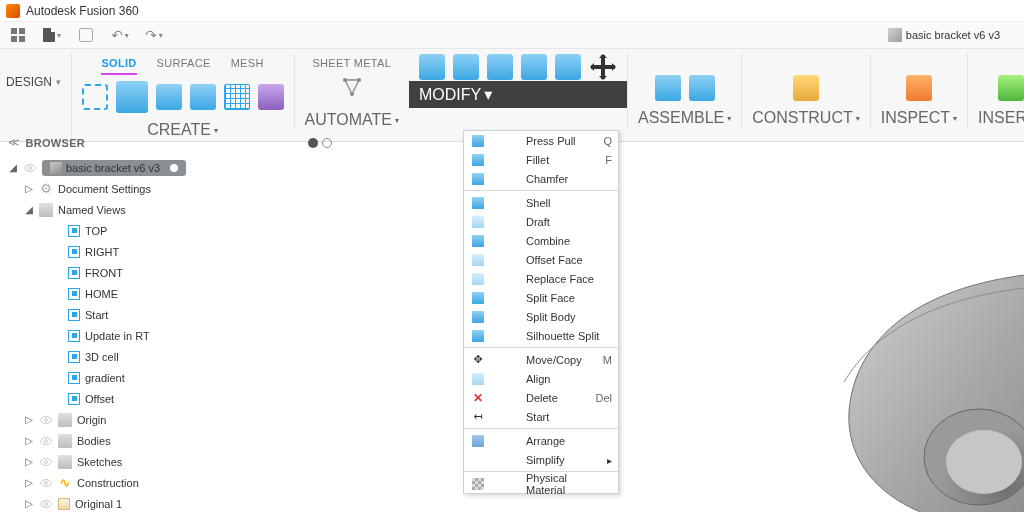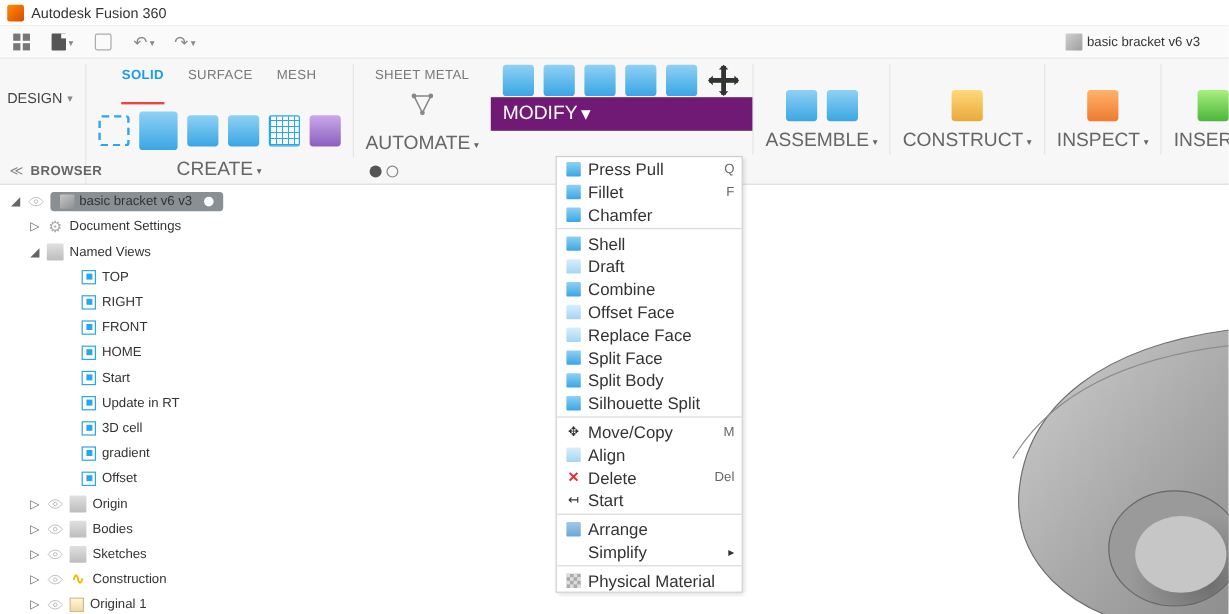--- a/index.html
+++ b/index.html
@@ -25,21 +25,21 @@
 
   .ribbon{background:#f7f7f7;border-top:1px solid #e6e6e6;border-bottom:1px solid #ddd;}
   .ribbon-row{display:flex;align-items:flex-start;padding:4px 6px 0;}
   .ws{display:flex;align-items:center;justify-content:center;width:120px;height:58px;margin-right:10px;font-size:12px;color:#444;}
   .ws:after{content:"▾";margin-left:4px;color:#888;font-size:9px;}
 
   .grp{display:flex;flex-direction:column;align-items:center;border-left:1px solid #e5e5e5;padding:0 10px;}
   .tabs{display:flex;gap:20px;padding:4px 2px 6px;}
   .tab{font-size:11px;color:#777;letter-spacing:.3px;}
   .tab.phantom{visibility:hidden;}
-  .tab.active{color:#1e9be9;font-weight:bold;border-bottom:2px solid #ef4444;padding-bottom:16px;}
+  .tab.active{color:#1e9be9;font-weight:bold;border-bottom:2px solid #d946ef;padding-bottom:4px;}
   .icons{display:flex;gap:8px;align-items:center;padding-bottom:4px;}
   .tool{width:26px;height:26px;border-radius:3px;display:flex;align-items:center;justify-content:center;}
   .tool-lg{width:32px;height:32px;}
   .cblue{background:linear-gradient(#8fd1f5,#3aa6e3);}
   .cgold{background:linear-gradient(#ffd97a,#e8a93b);}
   .corange{background:linear-gradient(#ffb26b,#ef7b2e);}
   .cpurple{background:linear-gradient(#c9a9ec,#8c5fbf);}
   .cgreen{background:linear-gradient(#a9f07e,#4bb63c);}
   .sqline{width:26px;height:26px;border:2px dashed #2aa6ea;border-radius:3px;}
   .chain{width:26px;height:26px;border:1px solid #2aa6ea;border-radius:2px;background:
@@ -52,21 +52,21 @@
   .cross.move:before,.cross.move:after{background:#333;}
   .cross .arr{position:absolute;width:0;height:0;border:4px solid transparent;}
   .cross .u{top:-3px;left:10px;border-bottom-color:#333;}
   .cross .d{bottom:-3px;left:10px;border-top-color:#333;}
   .cross .l{left:-3px;top:10px;border-right-color:#333;}
   .cross .r{right:-3px;top:10px;border-left-color:#333;}
   .auto-ico{width:28px;height:28px;display:flex;justify-content:center;}
   .auto-ico svg{width:24px;height:24px;}
   .glabel{font-size:16px;color:#666;padding:4px 0 2px;display:flex;align-items:center;}
   .glabel.caret:after{content:"▾";margin-left:3px;font-size:8px;}
-  .glabel.modify{background:#701a75;color:#fff;padding:4px 10px;width:100%;text-align:center;position:relative;}
+  .glabel.modify{background:#404040;color:#fff;padding:4px 10px;width:100%;text-align:center;position:relative;}
   .glabel.modify:after{content:"▾";margin-left:3px;}
 
   .grp.modify{padding:0;border-left:none;}
   .grp.modify .icons{padding:0 10px 0;}
   .modify-head{width:100%;}
 
   .main{display:flex;position:absolute;top:128px;left:0;right:0;bottom:0;}
   .sidebar{width:340px;padding:4px 6px;}
   .browser-hdr{display:flex;align-items:center;padding:4px 2px;}
   .browser-hdr .chevl{margin-right:6px;color:#888;}
@@ -89,21 +89,21 @@
   .fico.spline{color:#f7b500;font-size:13px;font-weight:bold;}
   .fico.body{width:12px;height:12px;background:linear-gradient(#fff5e0,#f0d9a8);border:1px solid #d8b87a;}
   .row.sel{position:relative;}
   .row.sel .pill{background:#8a8f94;color:#fff;border-radius:3px;padding:2px 8px;display:flex;align-items:center;gap:4px;}
   .row.sel .pill .cubei{width:12px;height:12px;}
   .row.sel .pill .dot{width:8px;height:8px;border-radius:50%;background:#fff;margin-left:6px;}
 
   .menu{position:absolute;left:463px;top:130px;width:156px;background:#fff;border:1px solid #cfcfcf;box-shadow:2px 2px 4px rgba(0,0,0,.15);z-index:50;}
   .menu .mrow{display:flex;align-items:center;height:19px;padding:0 6px;}
   .menu .mrow .mic{width:16px;display:flex;align-items:center;justify-content:center;}
-  .menu .mrow .mlabel{flex:1;padding:0 4px;font-size:14px;color:#333;}
+  .menu .mrow .mlabel{flex:1;padding:0 4px;font-size:11px;color:#333;margin-left:36px;}
   .menu .mrow .msc{color:#666;font-size:11px;width:24px;text-align:right;}
   .menu .sep{height:1px;background:#d9d9d9;margin:2px 0;}
   .mic .b{width:12px;height:12px;background:linear-gradient(#8fd1f5,#3aa6e3);border-radius:1px;}
   .mic .b.light{background:linear-gradient(#d8eefc,#a3d6f4);}
   .mic .x{color:#d33;font-weight:bold;font-size:12px;}
   .mic .arrl{color:#333;font-size:11px;}
   .mic .chk{width:12px;height:12px;background:
       conic-gradient(#aaa 0 25%,#ddd 0 50%,#aaa 0 75%,#ddd 0 100%);
       background-size:6px 6px;}
   .mic .mv{font-size:11px;}

